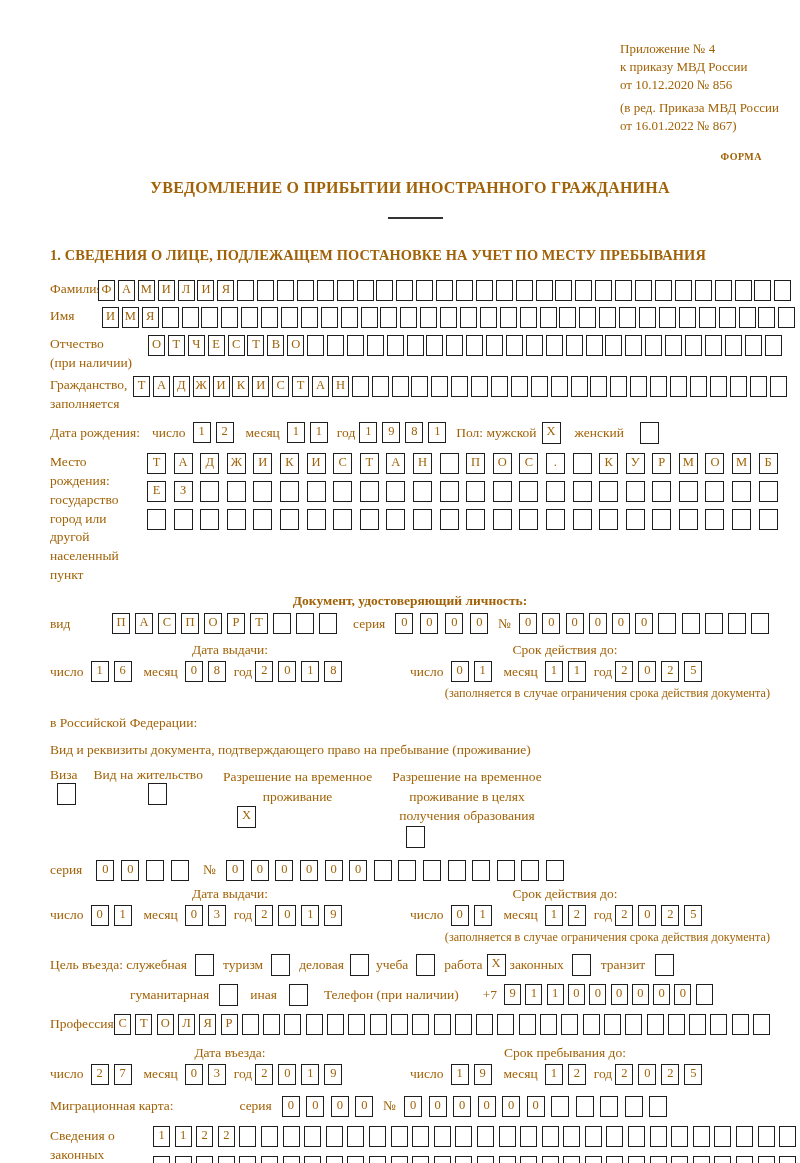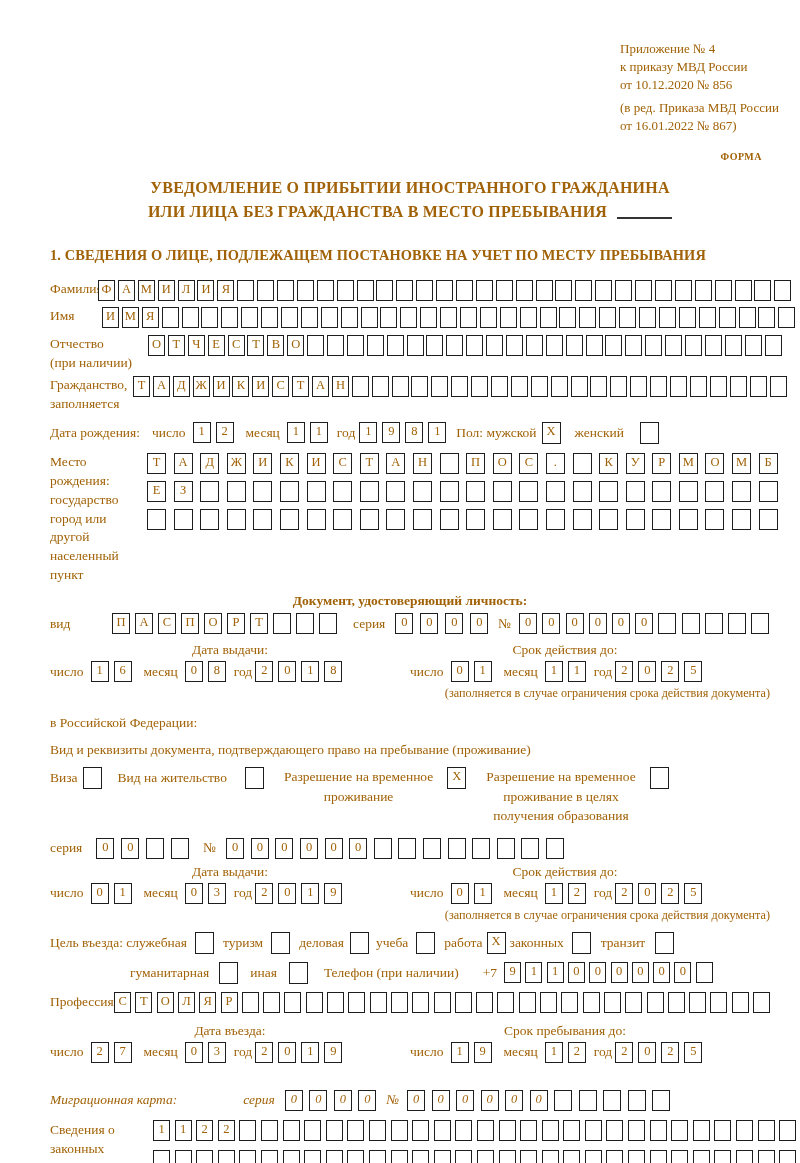--- a/index.html
+++ b/index.html
@@ -26,41 +26,41 @@
   .dhdr .c1{width:360px;text-align:center;}
   .dhdr .c2{width:310px;text-align:center;}
   .dline{display:flex;align-items:center;margin-top:3px;}
   .half{display:flex;align-items:center;width:360px;flex:none;}
   .half2{display:flex;align-items:center;flex:none;}
   .dg{margin-left:7px;--cw:18px;--g:5px;}
   .dlbl{margin-left:12px;}
   .note{text-align:right;font-size:12.2px;margin-top:4px;}
   .cbx{--cw:19px;--ch:22px;}
   .dochdr{font-weight:bold;font-size:13.5px;text-align:center;margin-top:8px;}
-  .pair{display:flex;align-items:center;}
+  .pair{display:flex;align-items:center;flex-direction:column;}
   .cblbl{text-align:center;line-height:1.45;}
 </style>
 </head>
 <body>
 
 <div class="page">
 
   <div class="hdr">
     <div>Приложение № 4</div>
     <div>к приказу МВД России</div>
     <div>от 10.12.2020 № 856</div>
     <div class="hdr-sub">(в ред. Приказа МВД России</div>
     <div>от 16.01.2022 № 867)</div>
   </div>
 
   <div class="forma">ФОРМА</div>
 
   <div class="title">
     <div>УВЕДОМЛЕНИЕ О ПРИБЫТИИ ИНОСТРАННОГО ГРАЖДАНИНА</div>
-    <div><span>ИЛИ ЛИЦА БЕЗ ГРАЖДАНСТВА В МЕСТО ПРЕБЫВАНИЯ</span><span class="blankline"></span></div>
+    <div><span class="blankline"></span></div>
   </div>
 
   <div class="sect">1. СВЕДЕНИЯ О ЛИЦЕ, ПОДЛЕЖАЩЕМ ПОСТАНОВКЕ НА УЧЕТ ПО МЕСТУ ПРЕБЫВАНИЯ</div>
 
   <div class="frm">
 
     <div class="row" style="margin-top:2px;">
       <span class="lbl" style="width:48px;">Фамилия</span>
       <span class="cr">
           <span class="cell">Ф</span>
@@ -661,21 +661,21 @@
         <span class="dlbl" style="margin-left:8px;">год</span>
         <span class="cr dg" style="margin-left:3px;">
             <span class="cell">2</span>
             <span class="cell">0</span>
             <span class="cell">2</span>
             <span class="cell">5</span>
           </span>
       </span>
     </div>
 
-    <div class="row mid" style="margin-top:27px;font-style:italic;">
+    <div class="row mid" style="margin-top:11px;">
       <span>Миграционная карта:</span>
       <span style="margin-left:66px;">серия</span>
       <span class="cr" style="--cw:18px;--g:6.5px;margin-left:10px;">
           <span class="cell">0</span>
           <span class="cell">0</span>
           <span class="cell">0</span>
           <span class="cell">0</span>
         </span>
       <span style="margin-left:10px;">№</span>
       <span class="cr" style="--cw:18px;--g:6.5px;margin-left:8px;">

